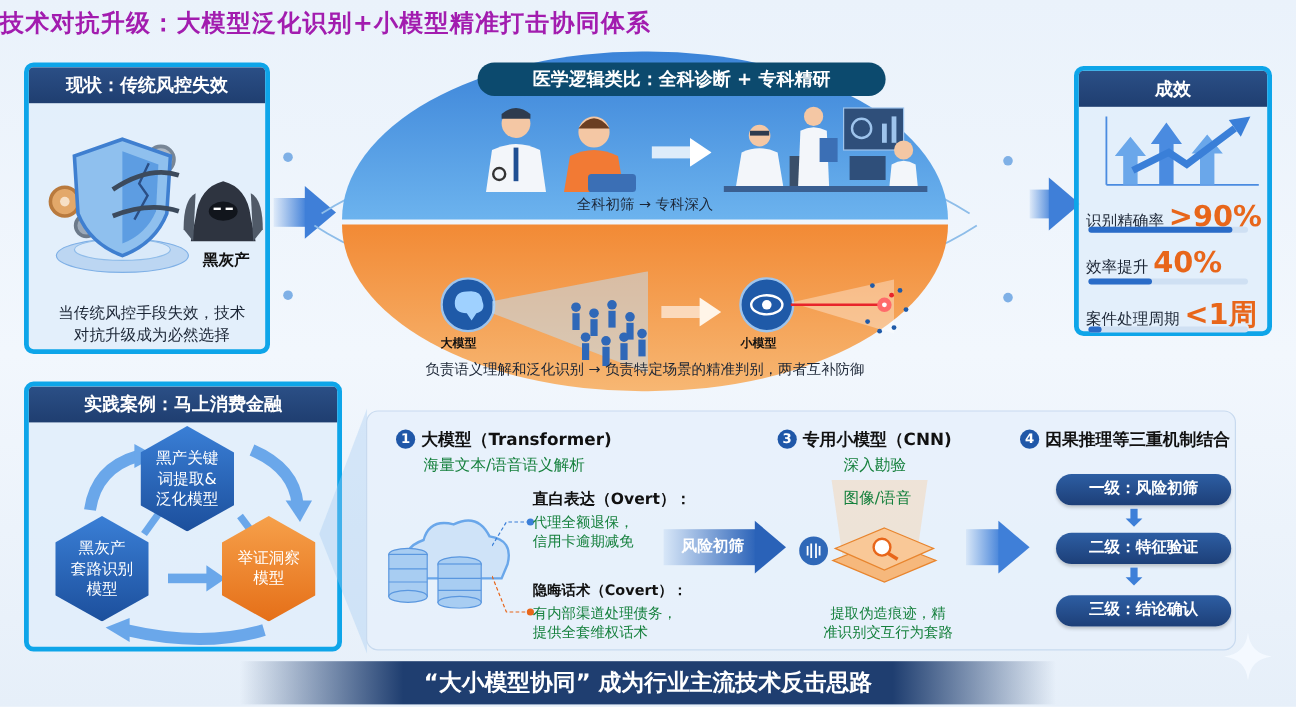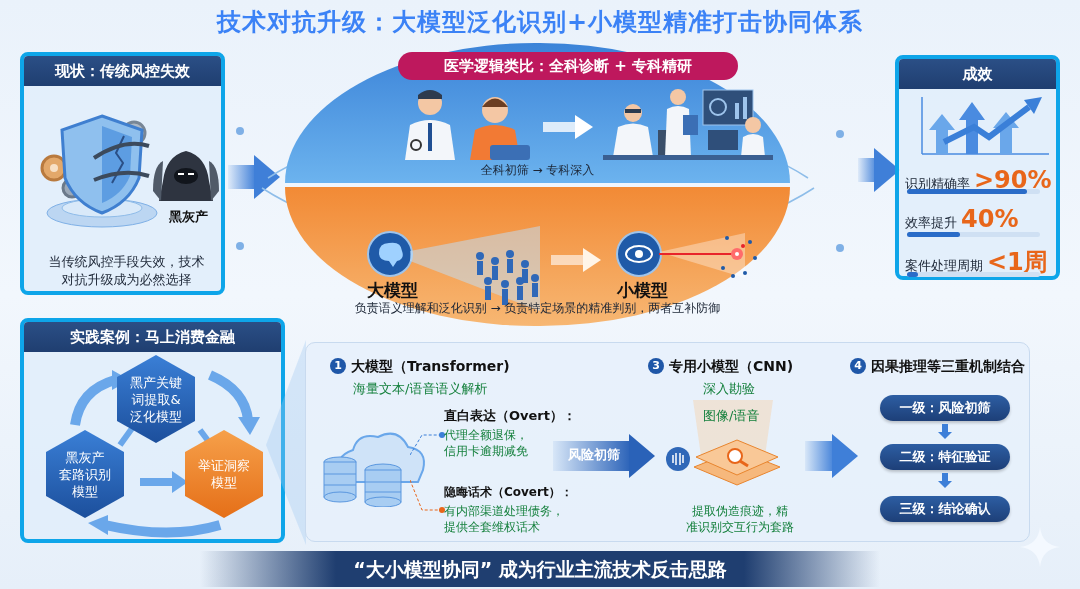--- a/index.html
+++ b/index.html
@@ -1,40 +1,40 @@
 <!DOCTYPE html>
 <html><head>
 <meta charset="utf-8">
 <style>
 *{box-sizing:border-box;margin:0;padding:0}
 body{width:1080px;height:589px;overflow:hidden;background:linear-gradient(180deg,#eaf2fb 0%,#f2f7fd 50%,#e6eff9 100%);font-family:"DejaVu Sans","Liberation Sans",sans-serif;position:relative;color:#1f2a3a}
-.title{position:absolute;top:6px;left:0;width:1080px;text-align:center;font-size:24px;font-weight:bold;color:#3b82f6;letter-spacing:1px}
+.title{position:absolute;top:6px;left:0;width:1080px;text-align:left;font-size:20px;font-weight:bold;color:#a21caf;letter-spacing:1px}
 .panel{position:absolute;background:rgba(225,237,250,0.85);border:4px solid #0ea5e9;border-radius:8px;overflow:hidden}
 .panel-head{height:30px;background:linear-gradient(180deg,#2b4f86,#1f3e70);color:#fff;font-weight:bold;font-size:15px;text-align:center;line-height:30px}
 .p1{left:20px;top:52px;width:205px;height:243px}
 .p2{left:20px;top:318px;width:265px;height:225px}
 .p3{left:895px;top:55px;width:165px;height:225px}
 .arrow-body{position:absolute;background:linear-gradient(90deg,rgba(80,140,220,0.1),#3f7fd8)}
 .arrow-head{position:absolute;width:0;height:0;border-top:22px solid transparent;border-bottom:22px solid transparent;border-left:26px solid #3f7fd8}
 .center{position:absolute;left:285px;top:43px;width:505px;height:283px}
 .half-top{position:absolute;left:0;top:0;width:505px;height:140px;background:linear-gradient(180deg,#3b83d8,#6cb3ee);border-radius:250px 250px 0 0/140px 140px 0 0}
 .half-bot{position:absolute;left:0;top:144px;width:505px;height:139px;background:linear-gradient(180deg,#f28a35,#f7b773);border-radius:0 0 250px 250px/0 0 139px 139px}
 .pill{position:absolute;border-radius:16px;color:#fff;font-weight:bold;font-size:15px;text-align:center;line-height:28px;height:28px}
-.pill-blue{background:#be185d}
+.pill-blue{background:#0c4a6e}
 .pill-orange{background:#d05e1a}
 .cap{position:absolute;font-size:12px;color:#1b2535;text-align:center}
-.lbl-bold{position:absolute;font-weight:bold;font-size:17px;color:#111}
+.lbl-bold{position:absolute;font-weight:bold;font-size:10px;color:#111}
 .hex{position:absolute;width:78px;height:88px;clip-path:polygon(50% 0,100% 25%,100% 75%,50% 100%,0 75%,0 25%);display:flex;align-items:center;justify-content:center;text-align:center;color:#fff;font-weight:normal;font-size:13px;line-height:17px}
 .hex-blue{background:linear-gradient(180deg,#3a7fd6,#1c4f9c)}
 .hex-orange{background:linear-gradient(180deg,#f6a04a,#e56f18)}
 .bottom-panel{position:absolute;left:305px;top:342px;width:725px;height:200px;background:rgba(230,240,251,0.8);border:1px solid #c8daef;border-radius:10px}
 .num{display:inline-block;width:16px;height:16px;border-radius:50%;background:#1f57a8;color:#fff;font-size:11px;text-align:center;line-height:16px;font-weight:bold;margin-right:5px;vertical-align:2px}
 .sec-title{position:absolute;font-weight:bold;font-size:14px;color:#111}
 .txt{position:absolute;font-size:12px;color:#15803d;line-height:16px}
-.level{position:absolute;left:880px;width:130px;height:26px;border-radius:13px;background:linear-gradient(180deg,#2d5ea3,#1d3f78);color:#fff;font-size:13px;font-weight:bold;text-align:center;line-height:26px;box-shadow:0 2px 3px rgba(0,0,0,0.2)}
+.level{position:absolute;left:880px;width:146px;height:26px;border-radius:13px;background:linear-gradient(180deg,#2d5ea3,#1d3f78);color:#fff;font-size:13px;font-weight:bold;text-align:center;line-height:26px;box-shadow:0 2px 3px rgba(0,0,0,0.2)}
 .down{position:absolute;left:942px;width:6px;height:10px;background:#3d7fd8}
 .down:after{content:"";position:absolute;left:-4px;top:8px;border-left:7px solid transparent;border-right:7px solid transparent;border-top:7px solid #3d7fd8}
 .footer{position:absolute;left:200px;top:551px;width:680px;height:36px;background:linear-gradient(90deg,rgba(31,62,112,0) 0%,#1f3e70 20%,#1f3e70 80%,rgba(31,62,112,0) 100%);color:#fff;font-weight:bold;font-size:19px;text-align:center;line-height:36px}
 .metric{position:absolute;left:905px;font-size:13px;color:#1b2535}
 .metric b{color:#e8661a;font-size:24px;margin-left:4px}
 .bar{position:absolute;left:907px;height:5px;width:133px;background:#cfe0f3;border-radius:3px}
 .bar-fill{height:5px;background:#2a6cc8;border-radius:3px}
 </style>
 </head>
 <body>

